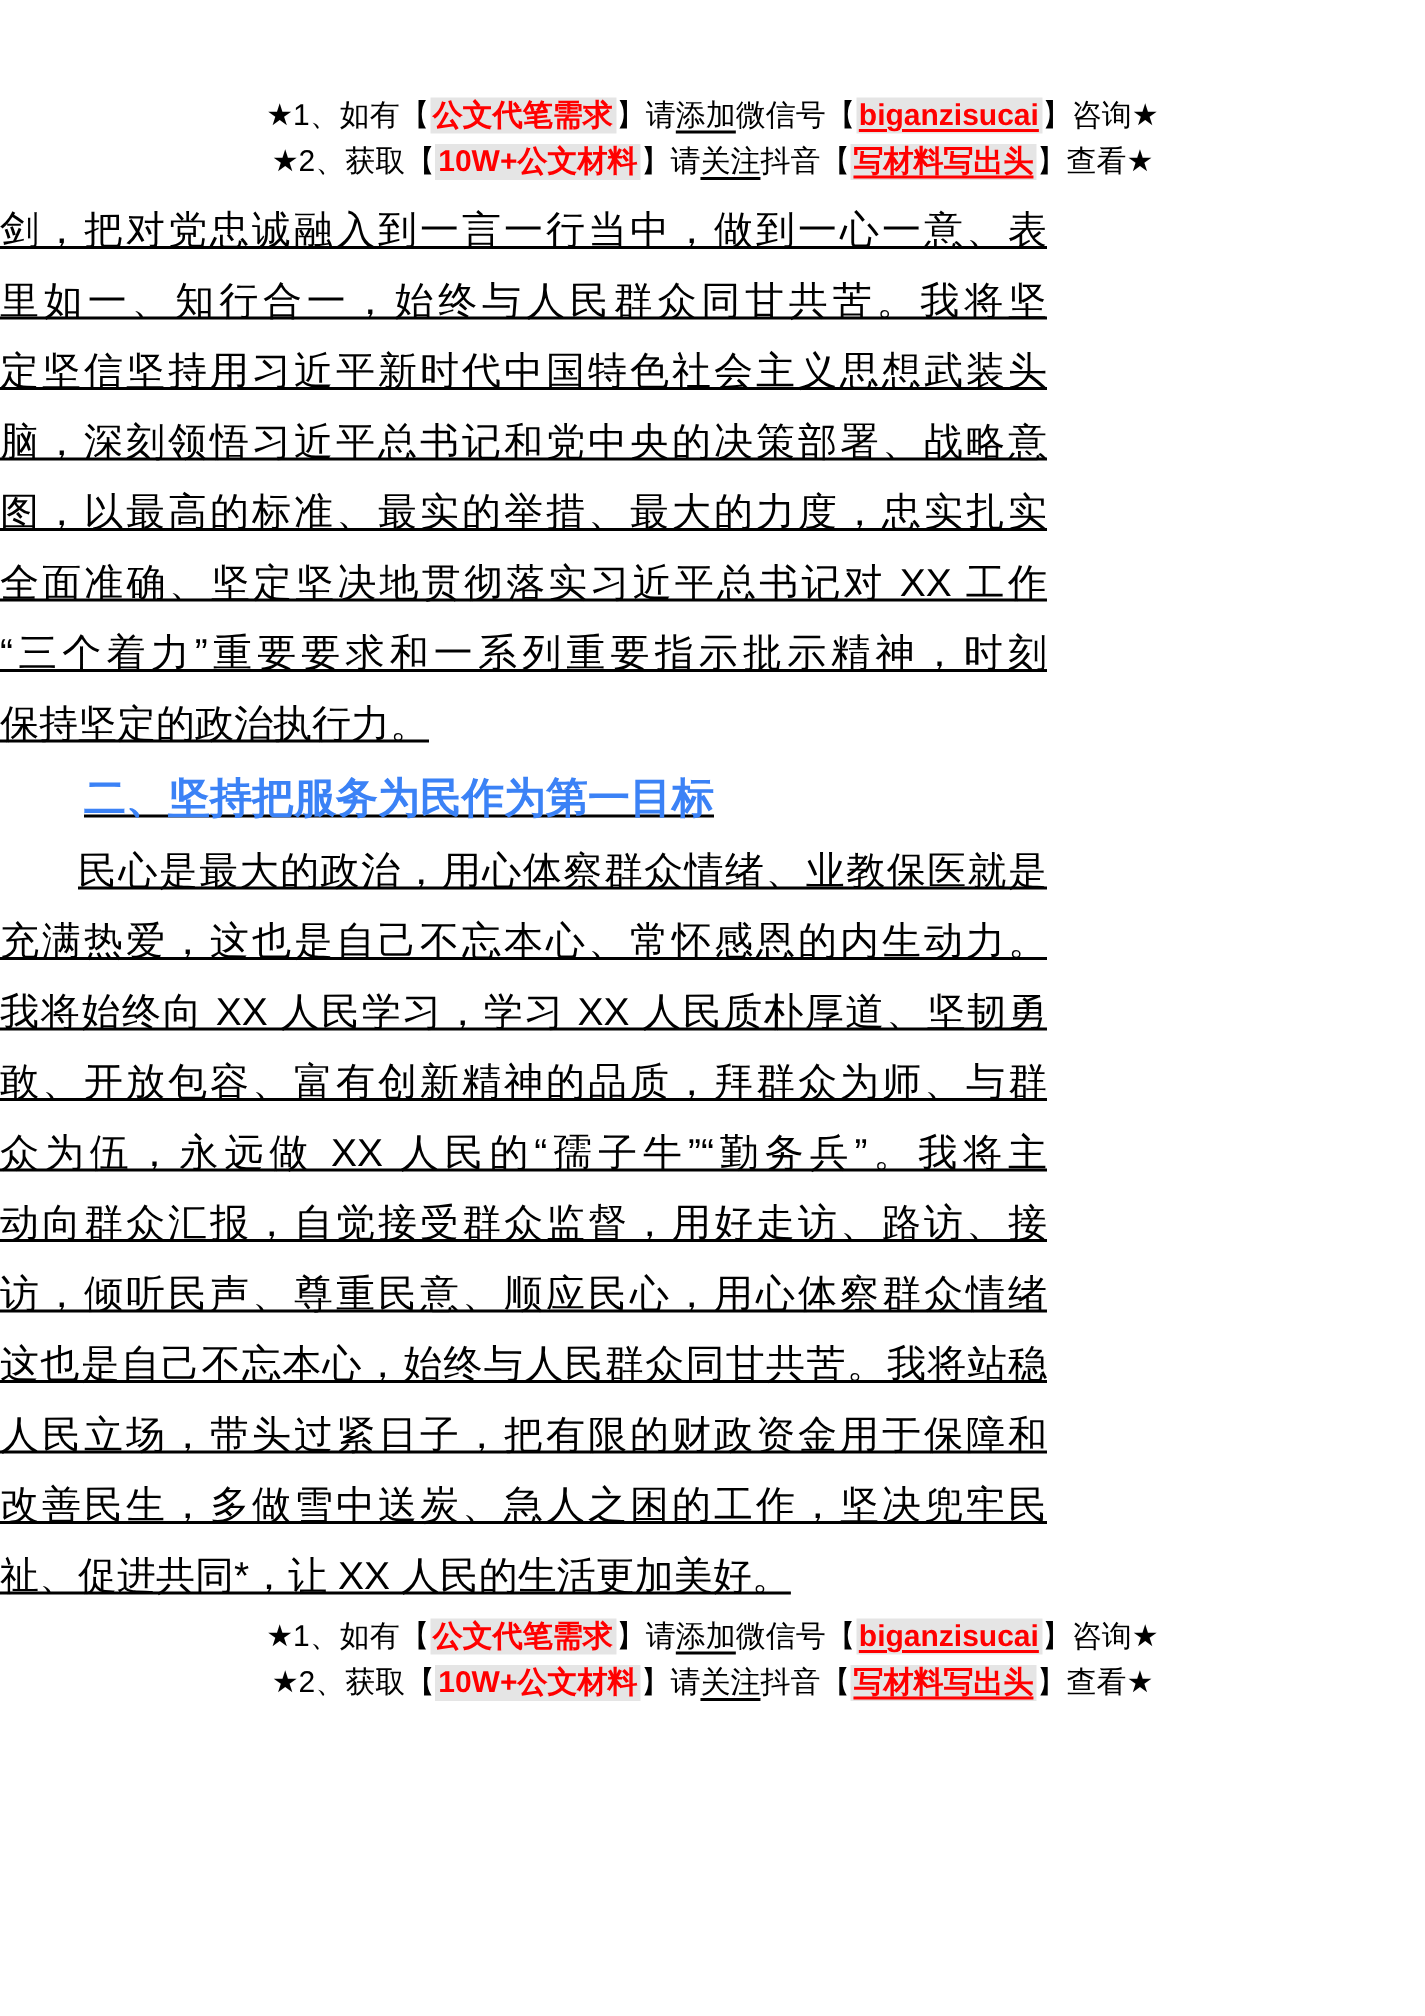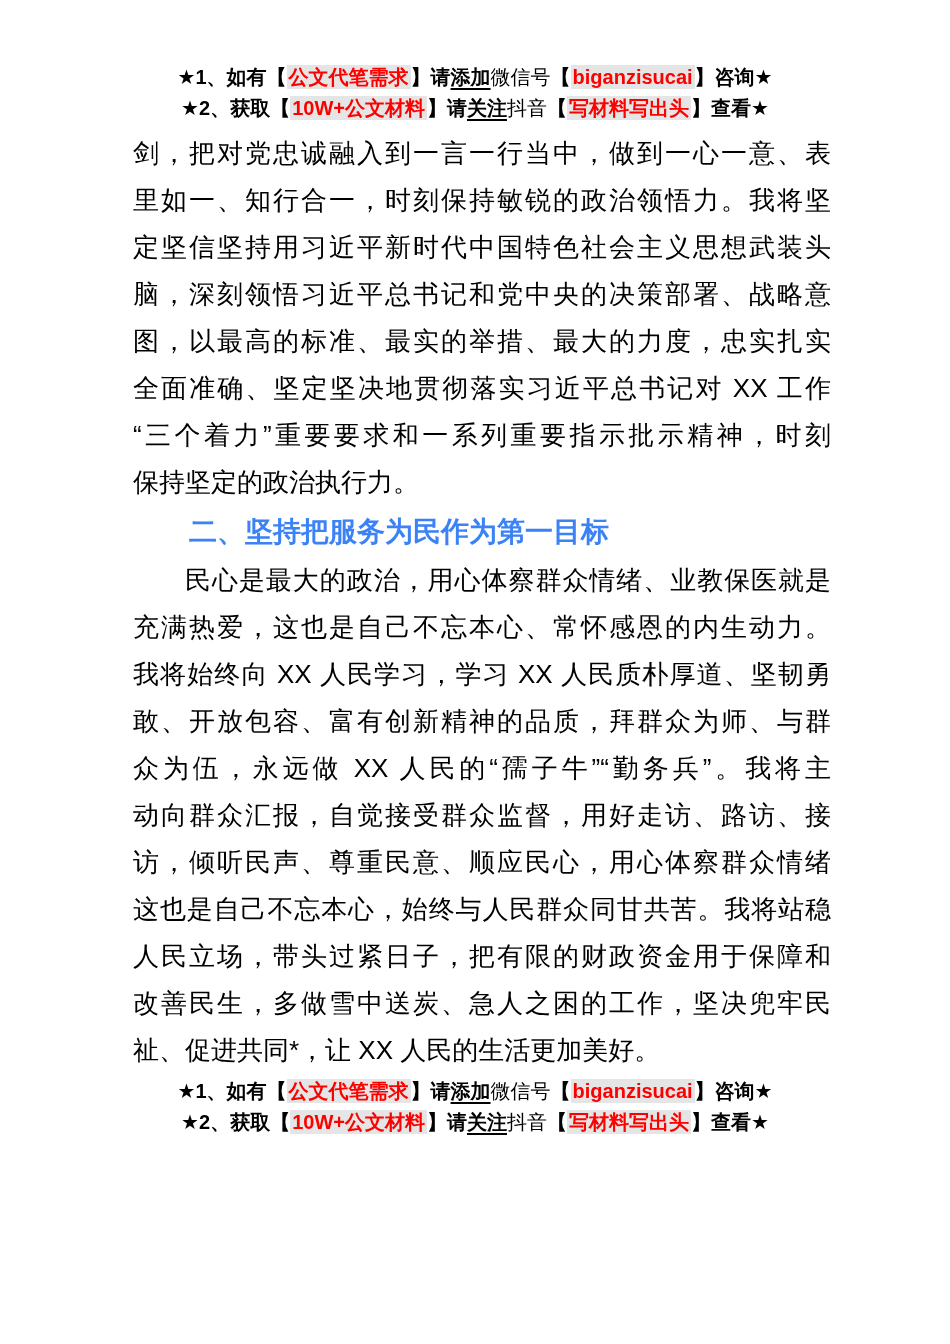--- a/index.html
+++ b/index.html
@@ -21,44 +21,45 @@
   .notice {
     text-align: center;
     font-size: 20px;
     line-height: 31px;
     font-weight: 700;
     color: #000000;
     white-space: nowrap;
   }
   .notice-top { padding-top: 62px; }
   .notice-bottom { margin-top: 2px; }
-  .notice .nb { font-weight: 700; margin-top: 22px; }
+  .notice .nb { font-weight: 400; margin-top: 22px; }
   .notice .nr { font-weight: 400; }
   .notice .hl {
     background: #e5e5e5;
     color: #ff0000;
     font-weight: 700;
     padding: 1px 2px;
   }
   .notice .u {
     text-decoration: underline;
     text-decoration-thickness: 2px;
     text-underline-offset: 4px;
   }
   .notice .u-red {
+    text-decoration: underline;
     text-decoration-color: #ff0000;
     text-decoration-thickness: 2px;
     text-underline-offset: 3px;
     text-align: center;
   }
   
   .body-text {
     width: 698px;
-    margin-left: 133px;
     margin-top: 6px;
+    text-decoration: underline;
   }
   .line {
     font-size: 26px;
     line-height: 47px;
     color: #000000;
     text-align: justify;
     text-align-last: justify;
     font-weight: 400;
   }
   .line.end { text-align-last: left; }
@@ -81,21 +82,21 @@
     <div class="notice-line">
       <span class="nb">★1、如有【</span><span class="hl">公文代笔需求</span><span class="nb">】请</span><span class="nb u">添加</span><span class="nr">微信号</span><span class="nb">【</span><span class="hl u-red">biganzisucai</span><span class="nb">】咨询★</span>
     </div>
     <div class="notice-line">
       <span class="nb">★2、获取【</span><span class="hl">10W+公文材料</span><span class="nb">】请</span><span class="nb u">关注</span><span class="nr">抖音</span><span class="nb">【</span><span class="hl u-red">写材料写出头</span><span class="nb">】查看★</span>
     </div>
   </div>
 
   <div class="body-text">
     <div class="line">剑，把对党忠诚融入到一言一行当中，做到一心一意、表</div>
-    <div class="line">里如一、知行合一，时刻保持敏锐的政治领悟力。我将坚</div>
+    <div class="line">里如一、知行合一，始终与人民群众同甘共苦。我将坚</div>
     <div class="line">定坚信坚持用习近平新时代中国特色社会主义思想武装头</div>
     <div class="line">脑，深刻领悟习近平总书记和党中央的决策部署、战略意</div>
     <div class="line">图，以最高的标准、最实的举措、最大的力度，忠实扎实</div>
     <div class="line">全面准确、坚定坚决地贯彻落实习近平总书记对 XX 工作</div>
     <div class="line">“三个着力”重要要求和一系列重要指示批示精神，时刻</div>
     <div class="line end">保持坚定的政治执行力。</div>
 
     <div class="heading">二、坚持把服务为民作为第一目标</div>
 
     <div class="line indent">民心是最大的政治，用心体察群众情绪、业教保医就是</div>

